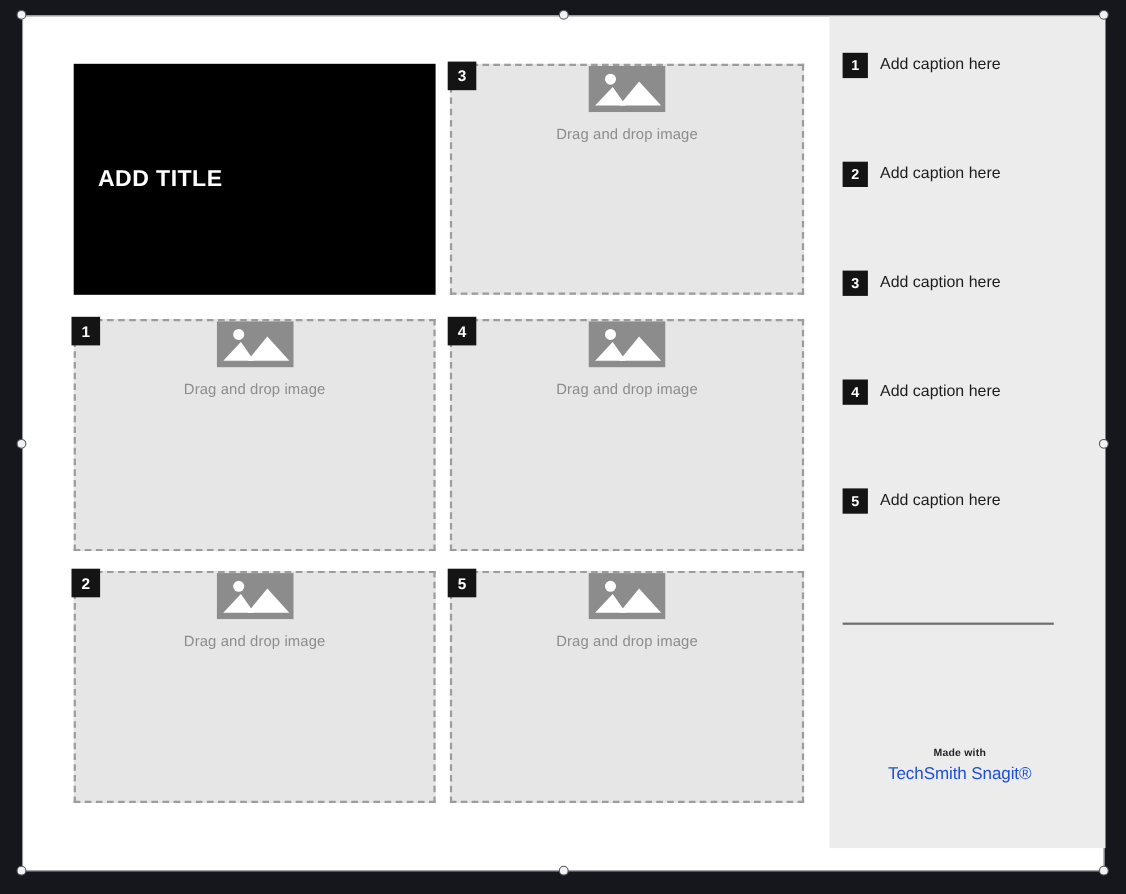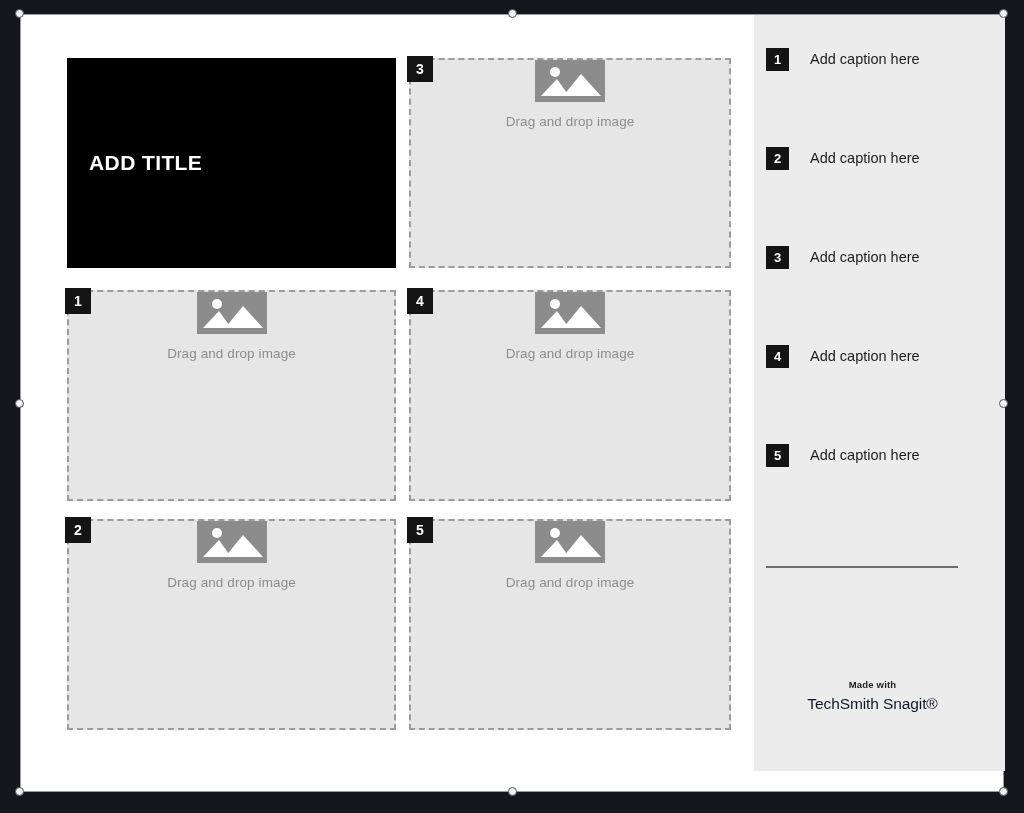--- a/index.html
+++ b/index.html
@@ -159,21 +159,21 @@
     background: #141414;
     color: #ffffff;
     font-size: 13px;
     font-weight: bold;
     display: flex;
     align-items: center;
     justify-content: center;
     flex: 0 0 auto;
   }
   .caption-text {
-    margin-left: 21px;
+    margin-left: 11px;
     color: #1c1c1c;
     font-size: 14.5px;
   }
 
   #separator {
     position: absolute;
     left: 12px;
     top: 551px;
     width: 192px;
     height: 2px;
@@ -188,21 +188,21 @@
     text-align: center;
   }
   #brand-made {
     color: #232323;
     font-size: 9.5px;
     font-weight: bold;
     letter-spacing: 0.2px;
   }
   #brand-name {
     margin-top: 5px;
-    color: #0f172a;
+    color: #1d4ed8;
     font-size: 15.5px;
     letter-spacing: -0.1px;
   }
 </style>
 </head>
 <body>
 
 <div id="root">
 
   <div id="canvas">

